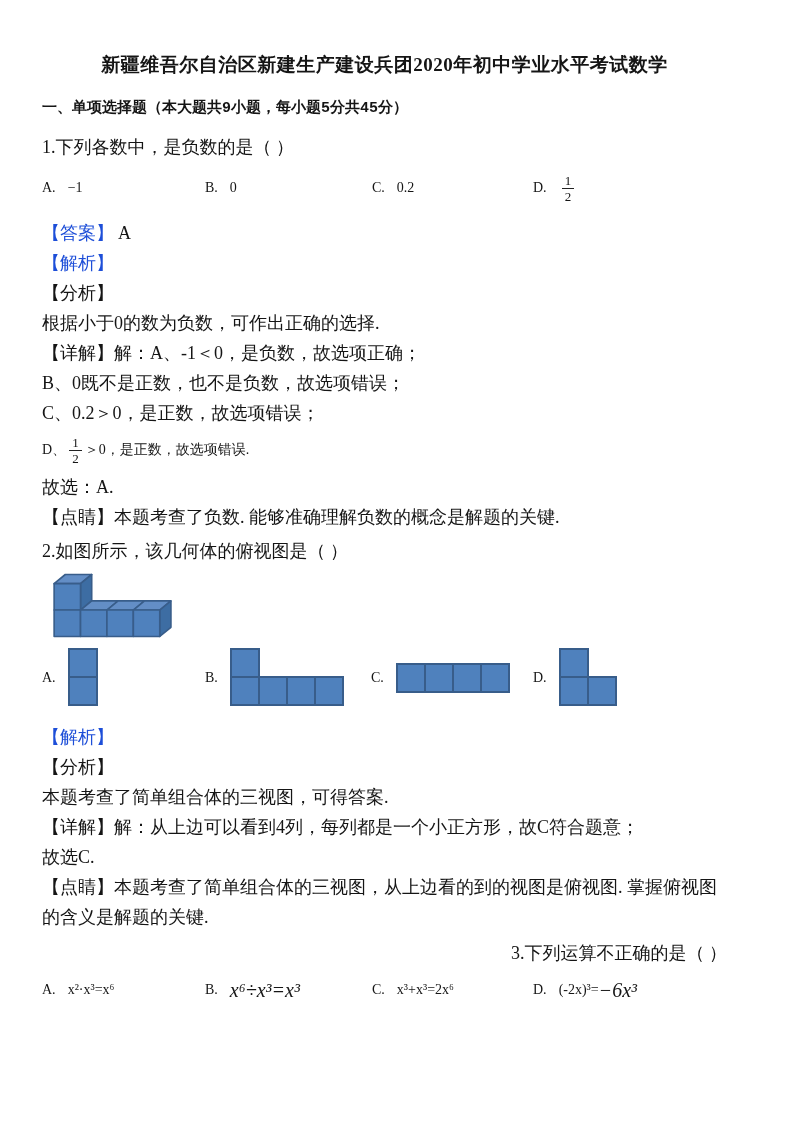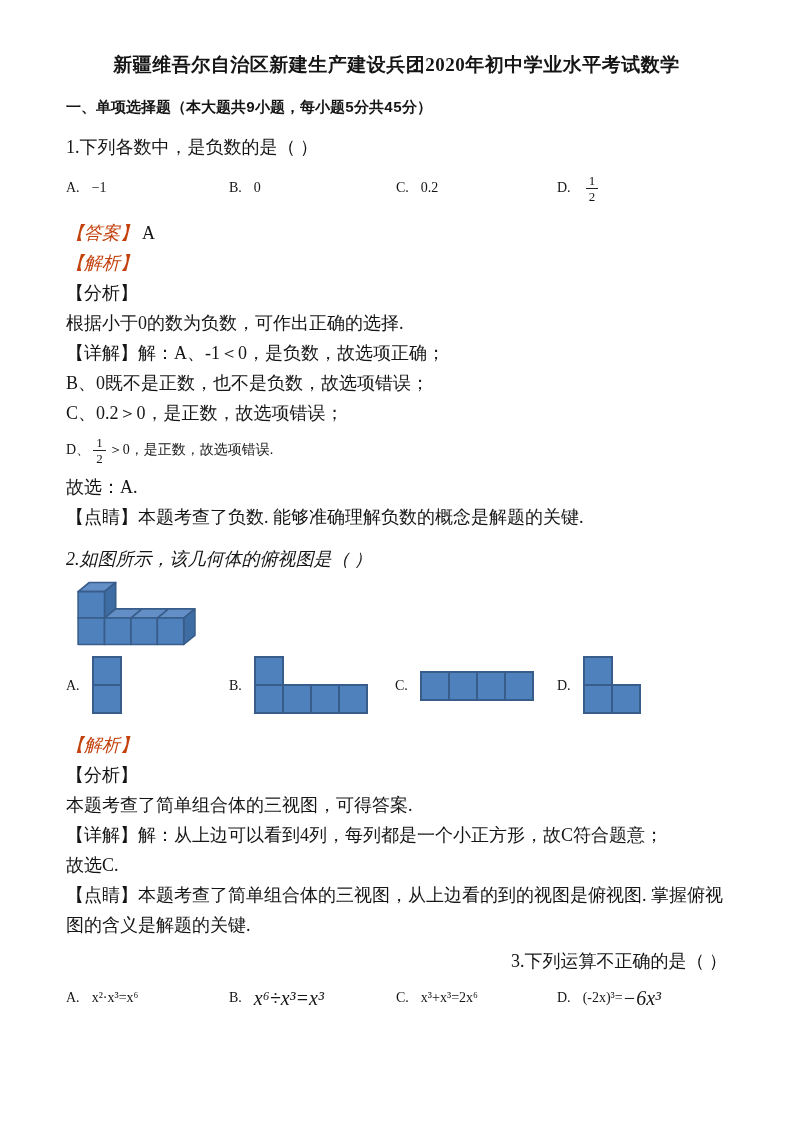--- a/index.html
+++ b/index.html
@@ -1,25 +1,25 @@
 <!DOCTYPE html>
 <html><head>
 <meta charset="utf-8">
 <style>
   html,body{margin:0;padding:0;background:#ffffff;}
   .page{
     width:793px;height:1112px;box-sizing:border-box;
-    padding:52px 66px 0 66px;overflow:hidden;
+    padding:52px 66px 0 42px;overflow:hidden;
     font-family:"Liberation Serif","DejaVu Serif",serif;
     color:#151515;font-size:14px;background:#ffffff;
   }
   .title{font-size:19px;font-weight:bold;text-align:center;margin:0 0 20px 0;line-height:26px;letter-spacing:.5px;}
   .section{font-size:15px;font-weight:bold;margin:0 0 12px 0;line-height:22px;font-family:Liberation Mono, monospace;}
   p.line{margin:0;line-height:30px;font-size:18px;}
-  .tag{color:#c2410c;font-style:italic;}
+  .tag{color:#1d4ed8;}
   .sp{margin-left:4px;}
   
   .opt-row{display:flex;align-items:center;margin:4px 0 8px 0;min-height:44px;}
   .opt{display:flex;align-items:center;}
   .olabel{margin-right:12px;}
   .c1{width:163px;}
   .c2{width:167px;}
   .c3{width:161px;}
   .math{font-style:italic;font-size:20px;}
   
@@ -81,21 +81,21 @@
     <span>D、</span>
     <span class="frac">
       <span class="num">1</span>
       <span class="den">2</span>
     </span>
     <span>＞0，是正数，故选项错误.</span>
   </div>
   <p class="line">故选：A.</p>
   <p class="line"><span>【点睛】</span><span>本题考查了负数. 能够准确理解负数的概念是解题的关键.</span></p>
 
-  <p class="line" style="margin-top:12px;font-style:italic;">2.如图所示，该几何体的俯视图是（        ）</p>
+  <p class="line" style="margin-top:4px;">2.如图所示，该几何体的俯视图是（        ）</p>
 
   <div class="figure-wrap">
     <svg width="130" height="70" viewBox="0 0 128 68">
       <g stroke="#385D8A" stroke-width="1.6" stroke-linejoin="round">
 
         <path d="M8,11 L34,11 L45,2 L19,2 Z" fill="#638EC6"></path>
         <path d="M34,11 L45,2 L45,28 L34,37 Z" fill="#3D6DA3"></path>
         <rect x="8" y="11" width="26" height="26" fill="#4F81BD"></rect>
 
         <path d="M34,37 L60,37 L71,28 L45,28 Z" fill="#638EC6"></path>

